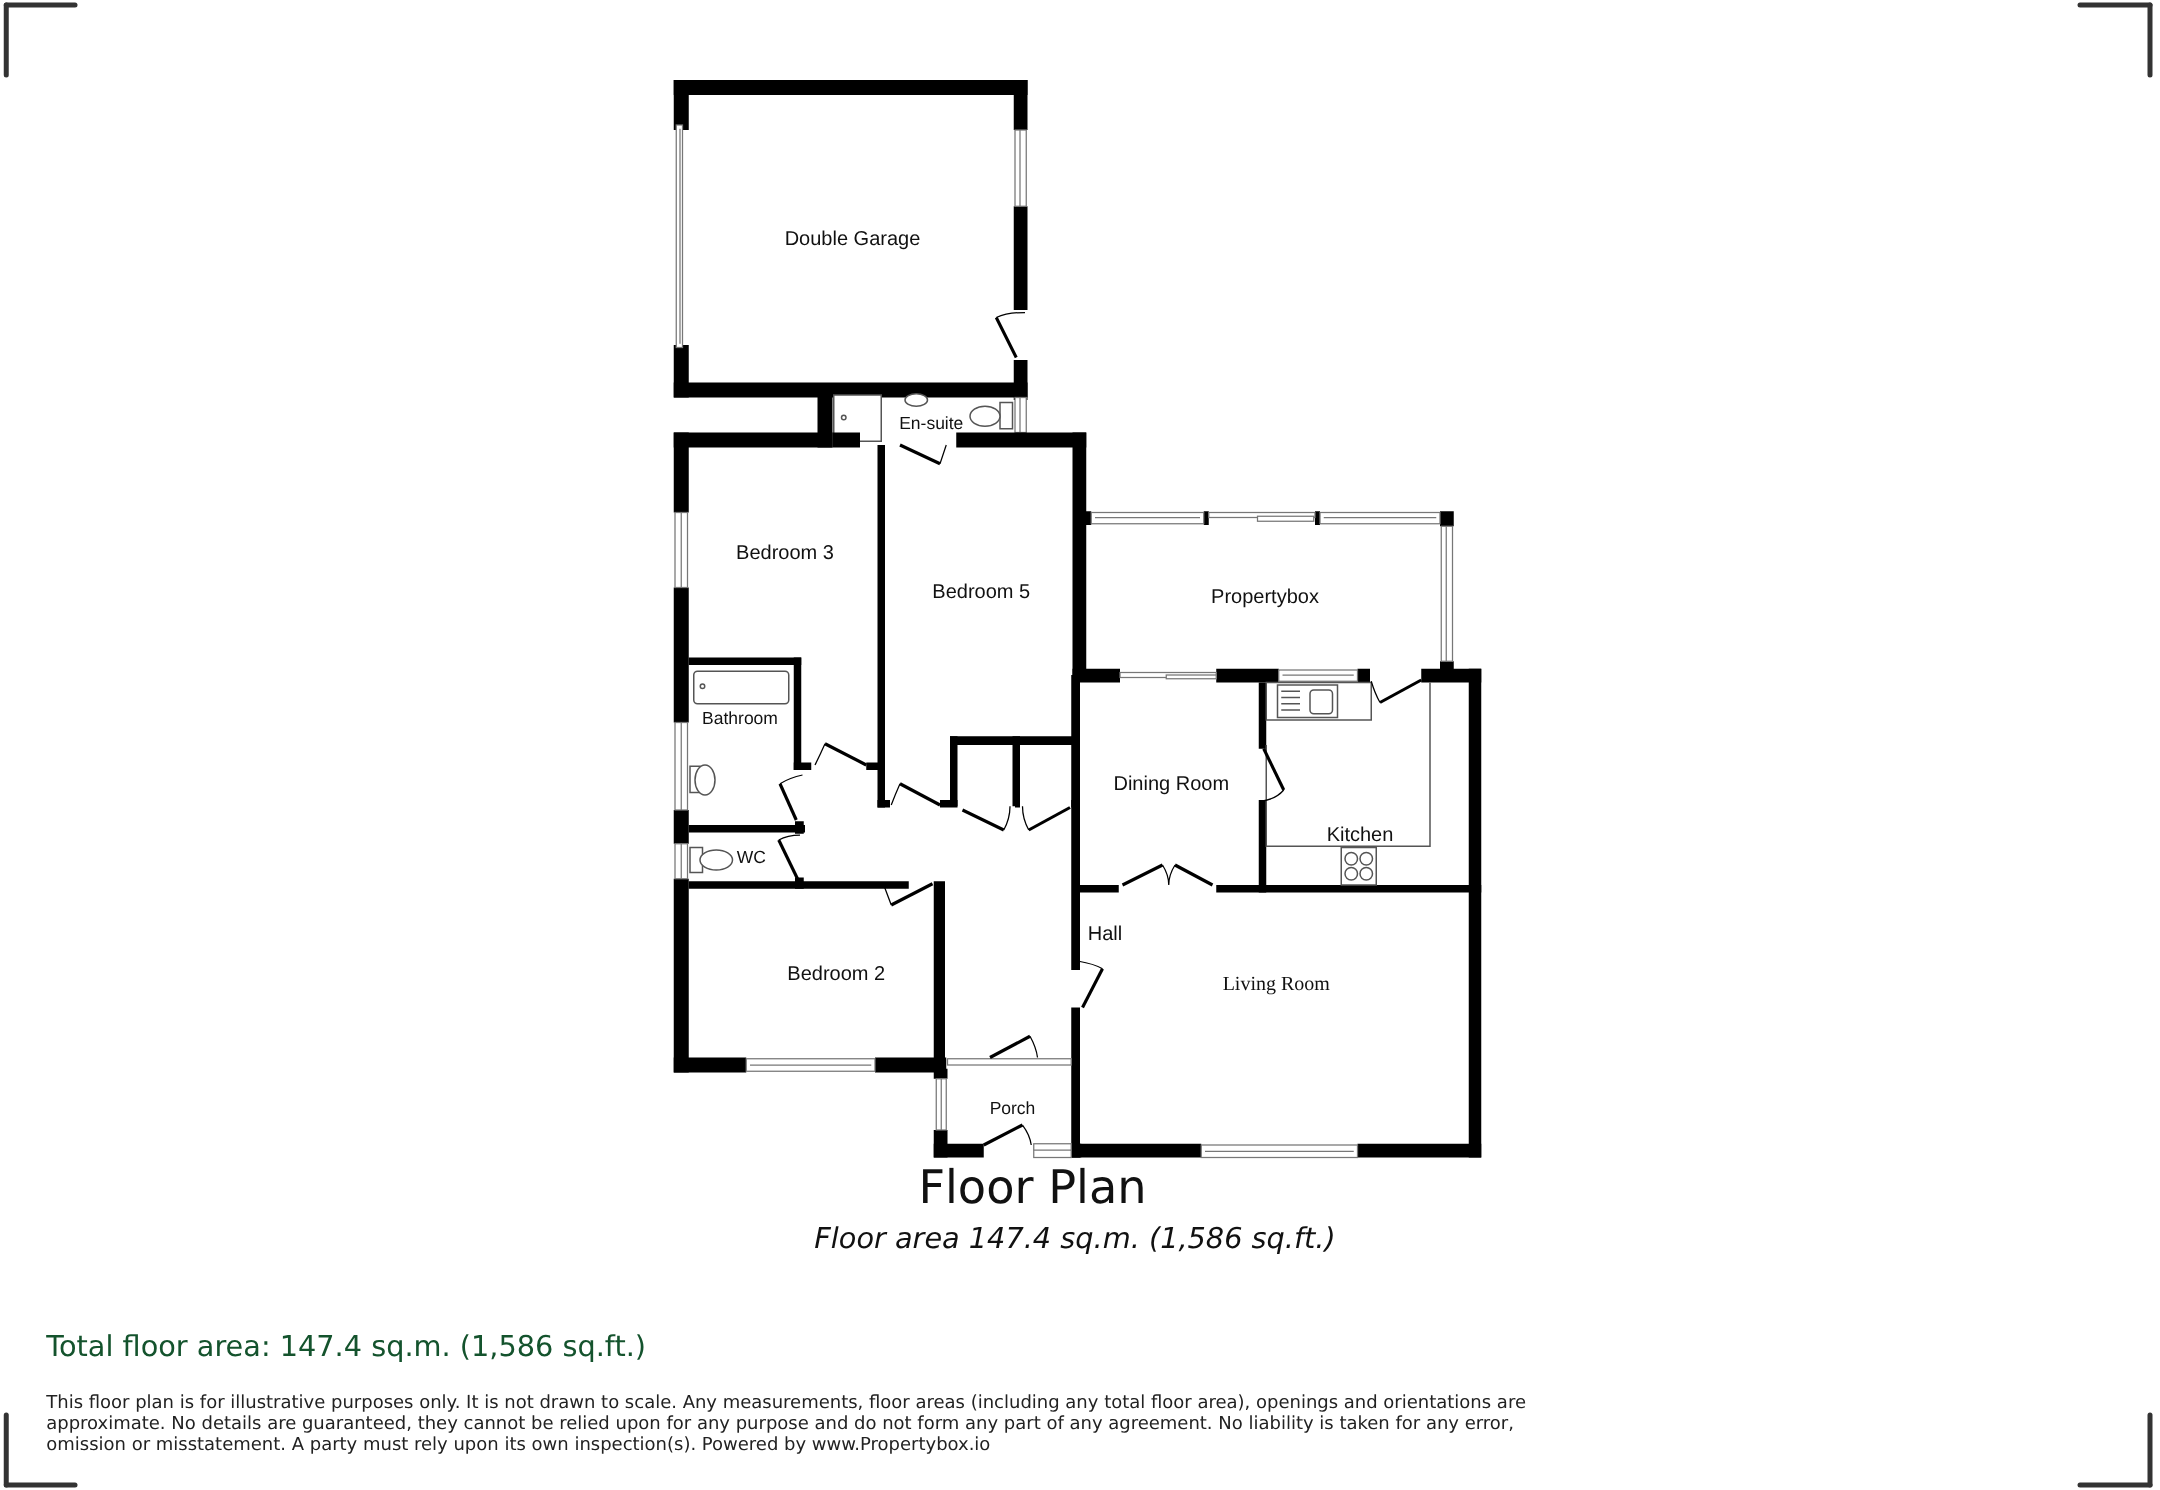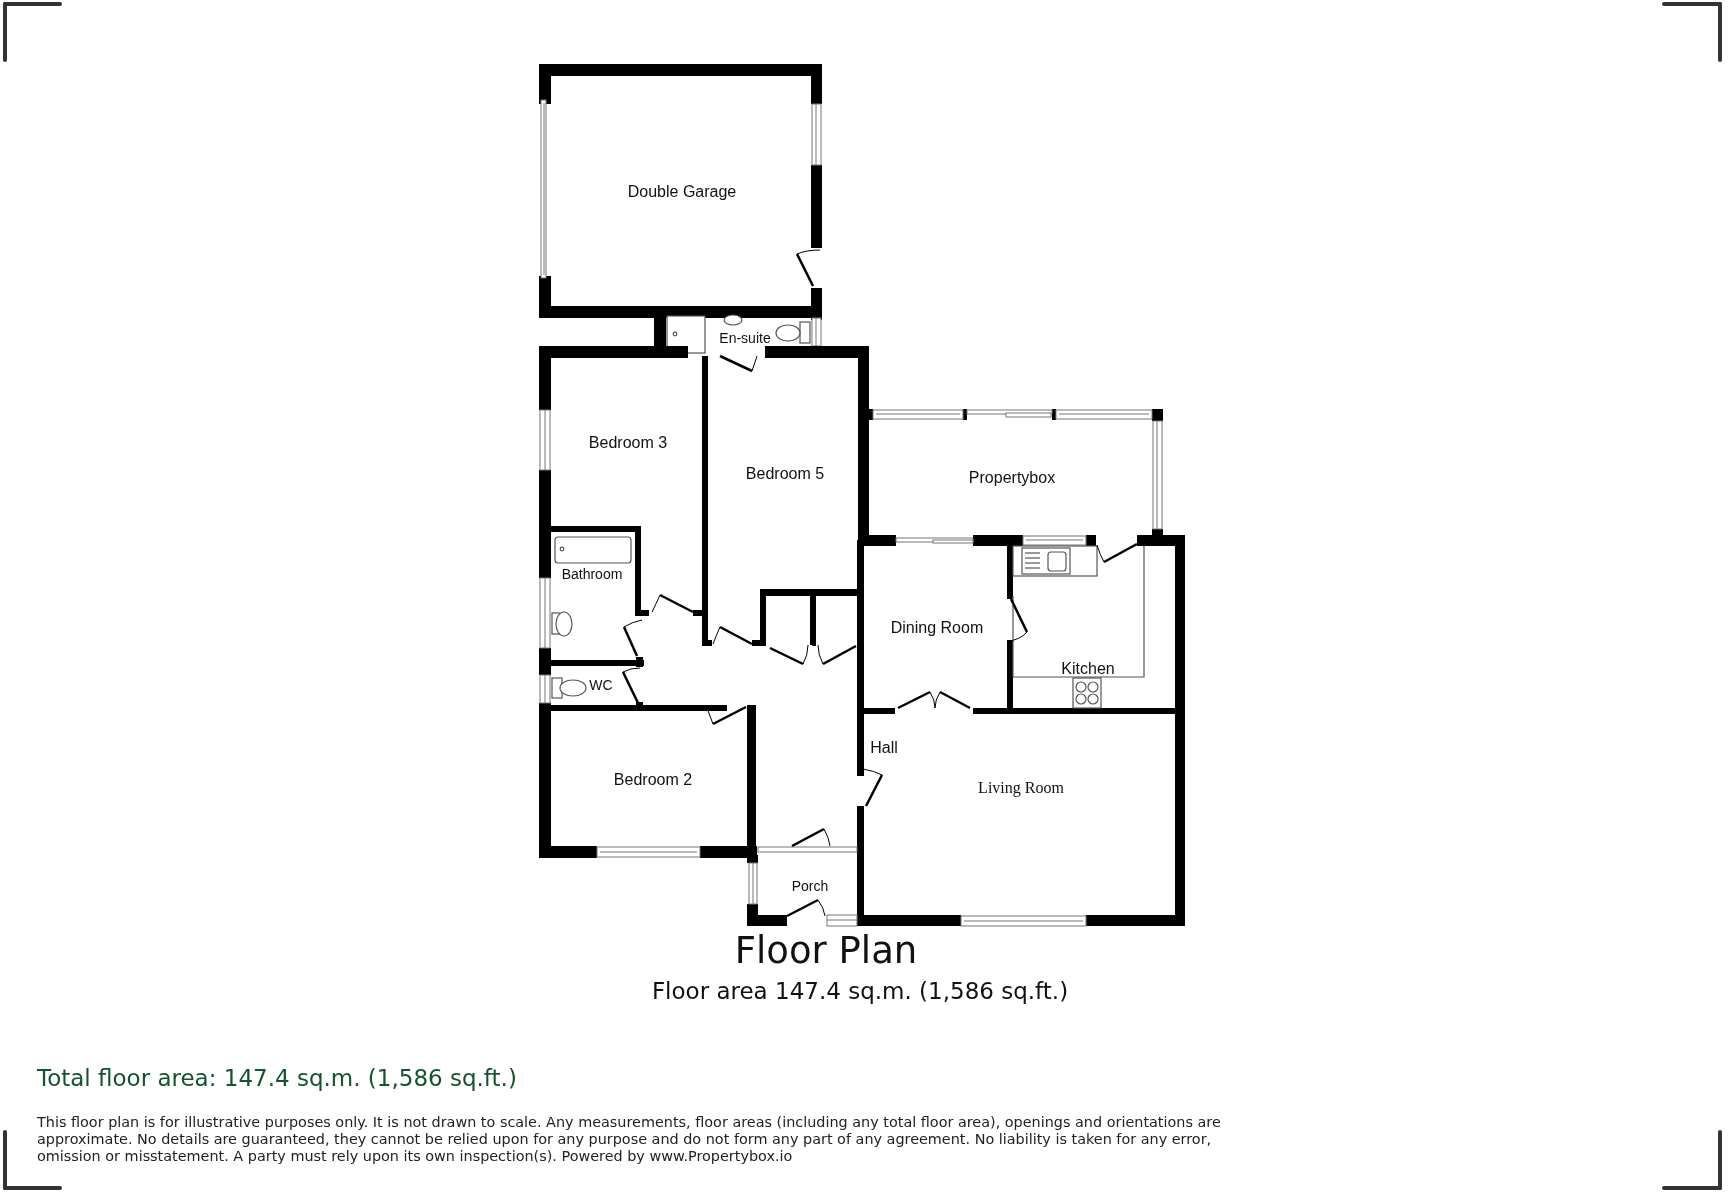--- a/index.html
+++ b/index.html
@@ -8,21 +8,21 @@
   .w { fill: #000; }
   .win { fill: #fff; stroke: #777; stroke-width: 1; }
   .winl { stroke: #777; stroke-width: 1; fill: none; }
   .door { stroke: #000; stroke-width: 2.5; fill: none; }
   .arc { stroke: #000; stroke-width: 1; fill: none; }
   .fix { fill: #fff; stroke: #555; stroke-width: 1.2; }
   .thin { stroke: #555; stroke-width: 1.2; fill: none; }
   .room-label { position: absolute; font-family: "Liberation Sans", sans-serif; font-size: 16px; color: #111; white-space: nowrap; transform: translate(-50%, -50%); }
   .room-label.small { font-size: 14px; }
   .title { position: absolute; left: 826px; top: 950px; transform: translate(-50%, -50%); font-family: "DejaVu Sans", sans-serif; font-size: 37px; color: #111; white-space: nowrap; }
-  .subtitle { position: absolute; left: 860px; top: 991px; transform: translate(-50%, -50%); font-family: "DejaVu Sans", sans-serif; font-size: 23px; color: #111; white-space: nowrap; }
+  .subtitle { position: absolute; left: 860px; top: 991px; transform: translate(-50%, -50%); font-family: "DejaVu Sans", sans-serif; font-size: 23px; color: #111; white-space: nowrap; font-style: italic; }
   .total { position: absolute; left: 37px; top: 1065px; font-family: "DejaVu Sans", sans-serif; font-size: 23px; color: #14532d; white-space: nowrap; }
   .disclaimer { position: absolute; left: 37px; top: 1114px; width: 1200px; font-family: "DejaVu Sans", sans-serif; font-size: 14.4px; line-height: 17px; color: #222; }
   .corner { position: absolute; background: #333; border-radius: 2px; }
 </style>
 </head>
 <body>
 
 <div class="corner" style="left:3px;top:2px;width:59px;height:4px;"></div>
 <div class="corner" style="left:3px;top:2px;width:4px;height:60px;"></div>
 <div class="corner" style="left:1662px;top:2px;width:60px;height:4px;"></div>
@@ -242,21 +242,21 @@
 <div class="room-label" style="left:682px;top:192px;">Double Garage</div>
 <div class="room-label small" style="left:745px;top:338px;text-align:right;">En-suite</div>
 <div class="room-label" style="left:628px;top:443px;">Bedroom 3</div>
 <div class="room-label" style="left:785px;top:474px;">Bedroom 5</div>
 <div class="room-label" style="left:1012px;top:478px;">Propertybox</div>
 <div class="room-label small" style="left:592px;top:574px;">Bathroom</div>
 <div class="room-label" style="left:937px;top:628px;">Dining Room</div>
 <div class="room-label" style="left:1088px;top:625px;margin-top:44px;">Kitchen</div>
 <div class="room-label small" style="left:601px;top:685px;">WC</div>
 <div class="room-label" style="left:856px;top:748px;margin-left:28px;">Hall</div>
-<div class="room-label" style="left:653px;top:780px;">Bedroom 2</div>
+<div class="room-label" style="left:669px;top:780px;">Bedroom 2</div>
 <div class="room-label" style="left:1021px;top:788px;font-family:Liberation Serif, serif;">Living Room</div>
 <div class="room-label small" style="left:810px;top:886px;">Porch</div>
 
 <div class="title">Floor Plan</div>
 <div class="subtitle">Floor area 147.4 sq.m. (1,586 sq.ft.)</div>
 
 <div class="total">Total floor area: 147.4 sq.m. (1,586 sq.ft.)</div>
 <div class="disclaimer">This floor plan is for illustrative purposes only. It is not drawn to scale. Any measurements, floor areas (including any total floor area), openings and orientations are approximate. No details are guaranteed, they cannot be relied upon for any purpose and do not form any part of any agreement. No liability is taken for any error, omission or misstatement. A party must rely upon its own inspection(s). Powered by www.Propertybox.io</div>
 
 </body></html>

